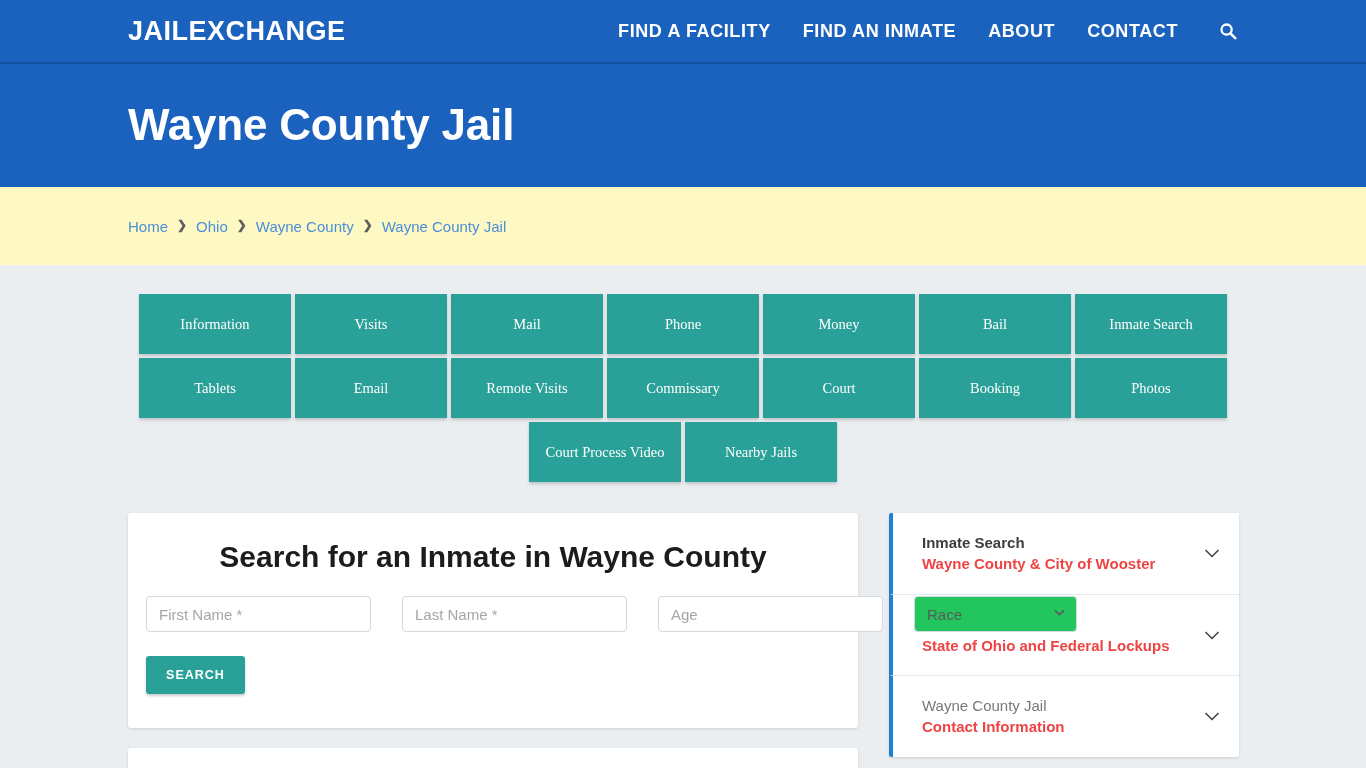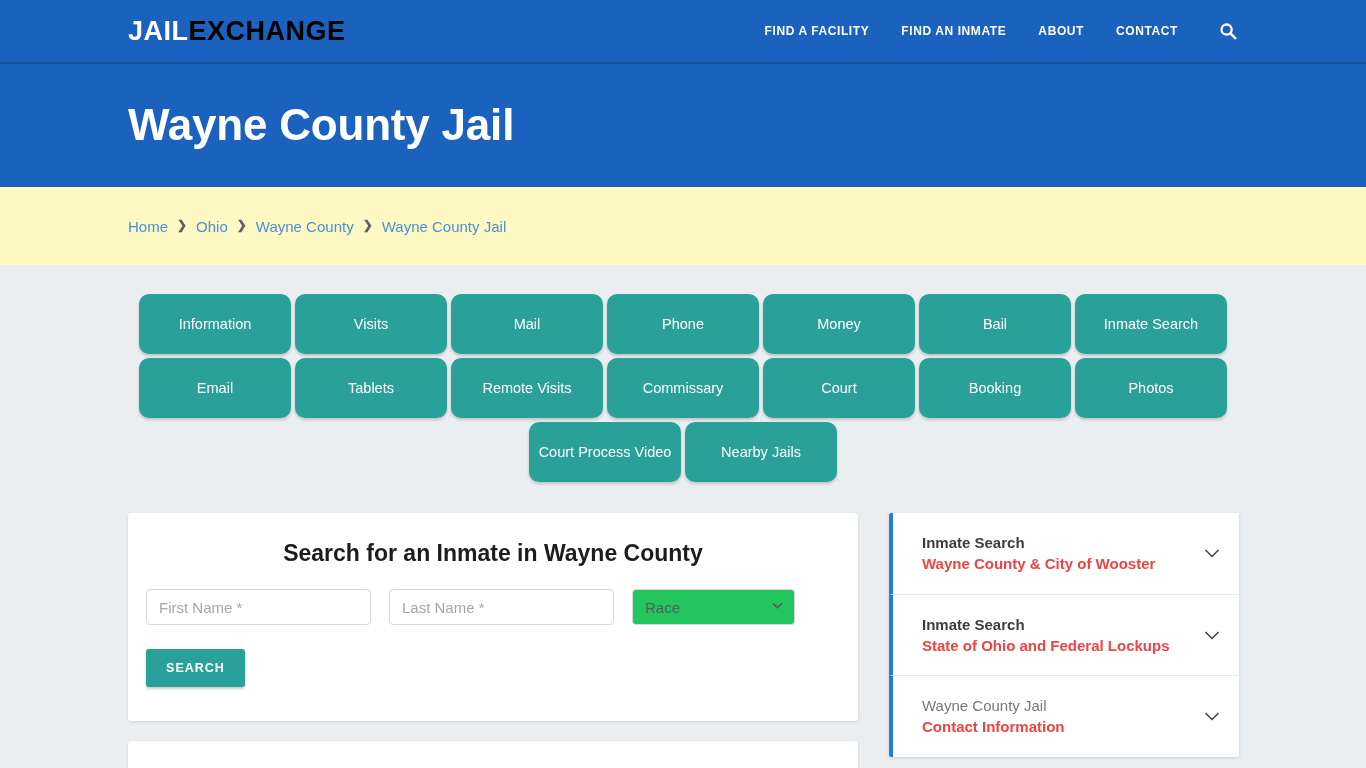--- a/index.html
+++ b/index.html
@@ -24,31 +24,31 @@
     position: relative;
   }
   .logo {
     font-size: 27px;
     font-weight: bold;
     letter-spacing: 0.5px;
     line-height: 1;
     white-space: nowrap;
   }
   .logo .part-a { color: #ffffff; }
-  .logo .part-b { color: #000000; }
+  .logo .part-b { color: #ffffff; }
 
   .nav-links {
     margin-left: auto;
     display: flex;
     align-items: center;
     gap: 32px;
   }
   .nav-link {
     color: #ffffff;
-    font-size: 12px;
+    font-size: 18px;
     font-weight: bold;
     letter-spacing: 0.6px;
     text-decoration: none;
     white-space: nowrap;
     cursor: pointer;
   }
   .nav-search {
     display: flex;
     align-items: center;
     justify-content: center;
@@ -121,24 +121,24 @@
   .topic-btn {
     flex: 0 0 152px;
     height: 60px;
     background: #2aa198;
     color: #ffffff;
     font-size: 14.5px;
     display: flex;
     align-items: center;
     justify-content: center;
     border: none;
-    border-radius: 10px;
+    border-radius: 0;
     cursor: pointer;
     box-shadow: 0 2px 3px rgba(0,0,0,0.18);
-    font-family: Liberation Sans, sans-serif;
+    font-family: Liberation Serif, serif;
     white-space: nowrap;
     padding: 0 4px;
   }
 
   
   .columns {
     display: flex;
     gap: 31px;
     margin-top: 31px;
     align-items: flex-start;
@@ -150,27 +150,27 @@
     background: #ffffff;
     border-radius: 3px;
     box-shadow: 0 1px 3px rgba(0,0,0,0.13);
   }
 
   
   .search-card { padding: 27px 18px 34px 18px; }
   .search-card h2 {
     margin: 0 0 22px 0;
     text-align: center;
-    font-size: 23px;
+    font-size: 30px;
     color: #1c1c1c;
     font-weight: bold;
   }
   .search-fields {
     display: flex;
-    gap: 18px;
+    gap: 31px;
     padding: 0 0 0 0;
   }
   .field {
     height: 36px;
     border: 1px solid #d5d8dc;
     border-radius: 4px;
     background: #ffffff;
     font-size: 15px;
     color: #5a5a5a;
     padding: 0 12px;
@@ -310,22 +310,22 @@
     <div class="btn-row">
       <button class="topic-btn">Information</button>
       <button class="topic-btn">Visits</button>
       <button class="topic-btn">Mail</button>
       <button class="topic-btn">Phone</button>
       <button class="topic-btn">Money</button>
       <button class="topic-btn">Bail</button>
       <button class="topic-btn">Inmate Search</button>
     </div>
     <div class="btn-row">
+      <button class="topic-btn">Tablets</button>
       <button class="topic-btn">Email</button>
-      <button class="topic-btn">Tablets</button>
       <button class="topic-btn">Remote Visits</button>
       <button class="topic-btn">Commissary</button>
       <button class="topic-btn">Court</button>
       <button class="topic-btn">Booking</button>
       <button class="topic-btn">Photos</button>
     </div>
     <div class="btn-row">
       <button class="topic-btn">Court Process Video</button>
       <button class="topic-btn">Nearby Jails</button>
     </div>
@@ -333,20 +333,21 @@
 
   <div class="columns">
 
     <div class="col-left">
 
       <div class="card search-card">
         <h2>Search for an Inmate in Wayne County</h2>
         <div class="search-fields">
           <input class="field field-first" type="text" placeholder="First Name *" style="">
           <input class="field field-last" type="text" placeholder="Last Name *" style="">
+          <input class="field field-age" type="text" placeholder="Age" style="">
           <div class="select-wrap">
             <select class="field-race">
               <option>Race</option>
             </select>
             <span class="select-chev">
               <svg width="13" height="13" viewBox="0 0 13 13" fill="none" aria-hidden="true">
                 <polyline points="2.5,4.8 6.5,8.6 10.5,4.8" stroke="#5a5a5a" stroke-width="1.6" fill="none" stroke-linecap="round" stroke-linejoin="round"></polyline>
               </svg>
             </span>
           </div>

